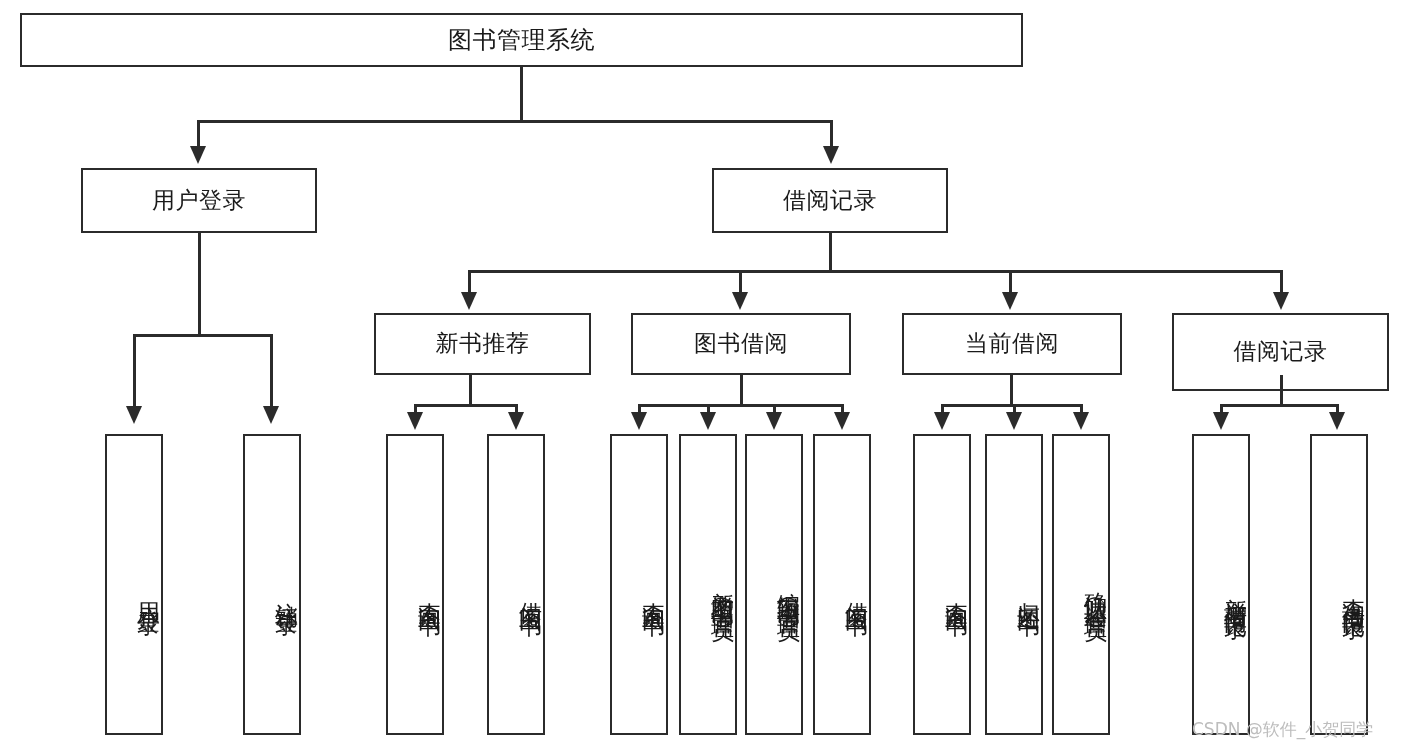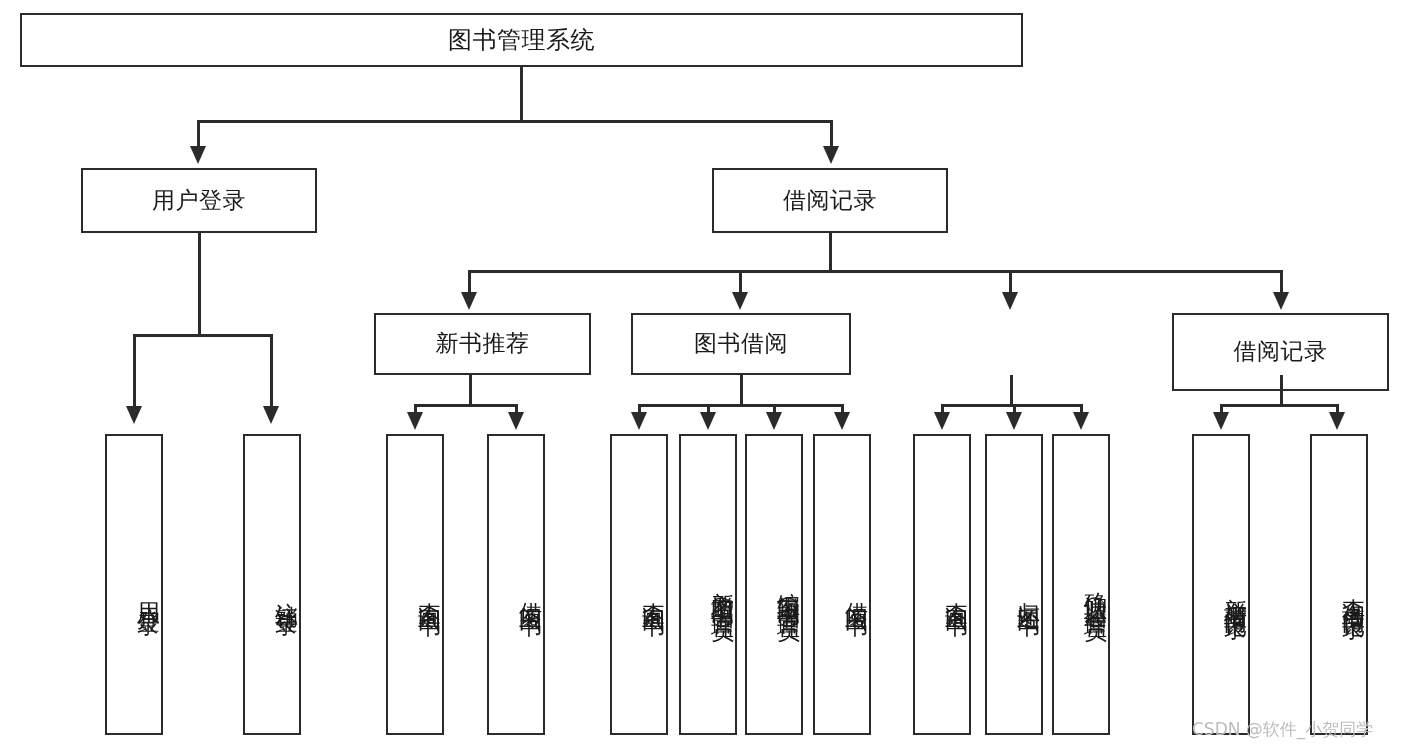--- a/index.html
+++ b/index.html
@@ -95,20 +95,21 @@
   <div class="edge edge-v" style="left:739px; top:270px; height:24px;"></div>
   <div class="edge edge-v" style="left:1009px; top:270px; height:24px;"></div>
   <div class="edge edge-v" style="left:1280px; top:270px; height:24px;"></div>
   <div class="arrow" style="left:461px; top:292px;"></div>
   <div class="arrow" style="left:732px; top:292px;"></div>
   <div class="arrow" style="left:1002px; top:292px;"></div>
   <div class="arrow" style="left:1273px; top:292px;"></div>
 
   <div class="node node-h" style="left:362px; top:313px; width:217px; height:62px;margin-left:12px;">新书推荐</div>
   <div class="node node-h" style="left:631px; top:313px; width:220px; height:62px;">图书借阅</div>
+  <div class="node node-h" style="left:902px; top:313px; width:220px; height:62px;">当前借阅</div>
   <div class="node node-h" style="left:1172px; top:313px; width:217px; height:78px;">借阅记录</div>
 
   <div class="edge edge-v" style="left:469px; top:375px; height:31px;"></div>
   <div class="edge edge-h" style="left:414px; top:404px; width:104px;"></div>
   <div class="edge edge-v" style="left:414px; top:404px; height:10px;"></div>
   <div class="edge edge-v" style="left:515px; top:404px; height:10px;"></div>
   <div class="arrow" style="left:407px; top:412px;"></div>
   <div class="arrow" style="left:508px; top:412px;"></div>
 
   <div class="edge edge-v" style="left:740px; top:375px; height:31px;"></div>

